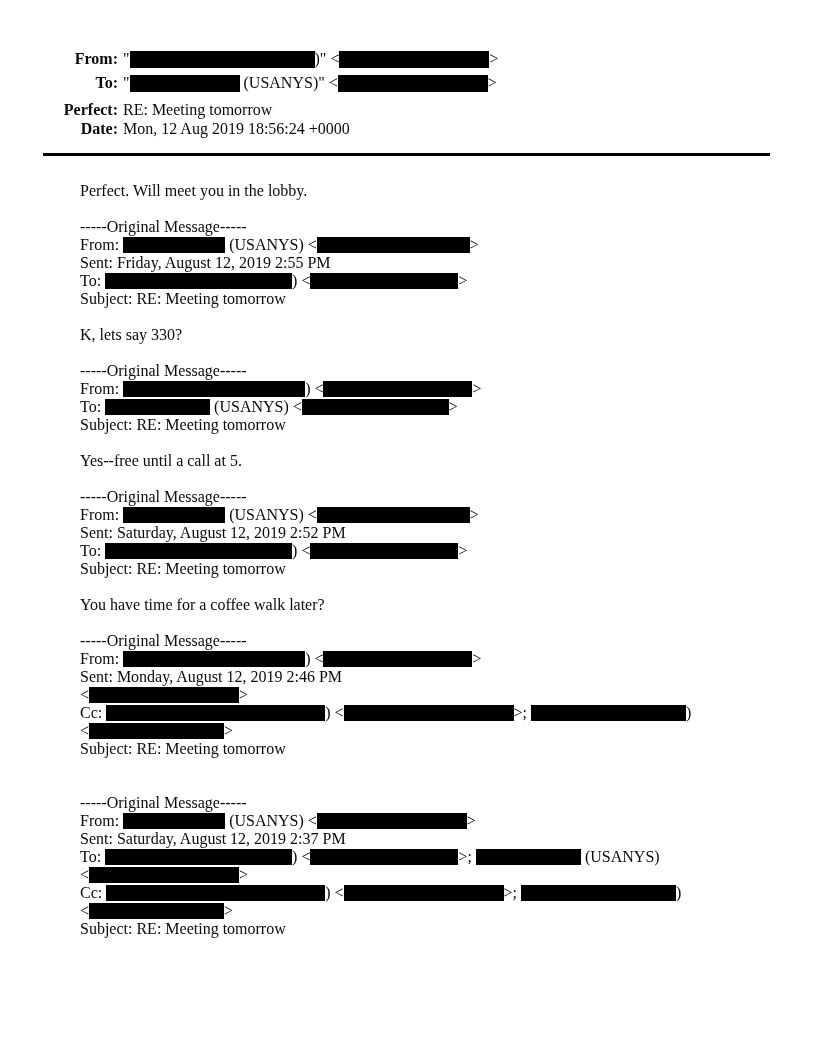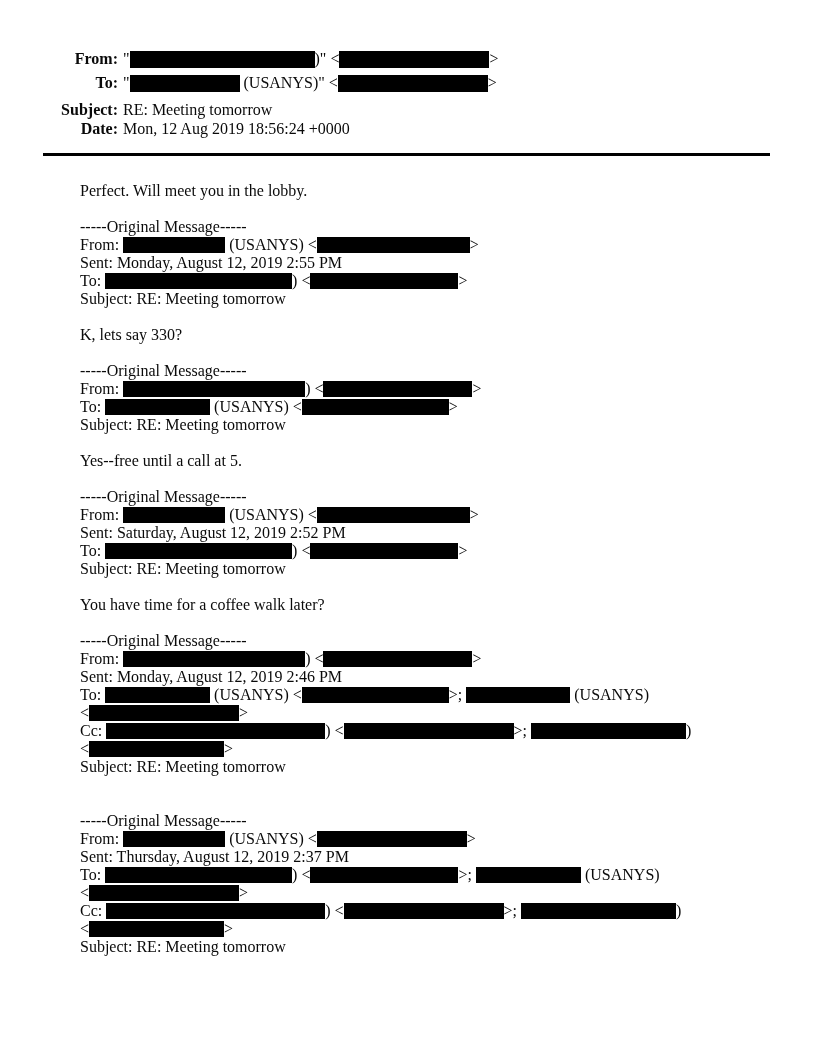--- a/index.html
+++ b/index.html
@@ -63,30 +63,30 @@
     vertical-align: -4px;
   }
 </style>
 </head>
 <body>
 
 <div class="page">
   <div class="email-header">
       <div class="hdr-row"><span class="hdr-label">From:</span><span><span class="seg">"</span><span class="bar" style="width: 185px;"></span><span class="seg">)" &lt;</span><span class="bar" style="width: 150px;"></span><span class="seg">&gt;</span></span></div>
       <div class="hdr-row"><span class="hdr-label">To:</span><span><span class="seg">"</span><span class="bar" style="width: 110px;"></span><span class="seg"> (USANYS)" &lt;</span><span class="bar" style="width: 150px;"></span><span class="seg">&gt;</span></span></div>
-      <div class="hdr-row"><span class="hdr-label">Subject:</span><span><span class="seg">RE: Meeting tomorrow</span></span></div>
+      <div class="hdr-row"><span class="hdr-label">Perfect:</span><span><span class="seg">RE: Meeting tomorrow</span></span></div>
       <div class="hdr-row"><span class="hdr-label">Date:</span><span><span class="seg">Mon, 12 Aug 2019 18:56:24 +0000</span></span></div>
     </div>
   <div class="rule"></div>
   <div class="email-body">
       <div class="line"><span class="seg">Perfect. Will meet you in the lobby.</span></div>
       <div class="line"></div>
       <div class="line"><span class="seg">-----Original Message-----</span></div>
       <div class="line"><span class="seg">From: </span><span class="bar" style="width: 102px;"></span><span class="seg"> (USANYS) &lt;</span><span class="bar" style="width: 153px;"></span><span class="seg">&gt;</span></div>
-      <div class="line"><span class="seg">Sent: Monday, August 12, 2019 2:55 PM</span></div>
+      <div class="line"><span class="seg">Sent: Friday, August 12, 2019 2:55 PM</span></div>
       <div class="line"><span class="seg">To: </span><span class="bar" style="width: 187px;"></span><span class="seg">) &lt;</span><span class="bar" style="width: 148px;"></span><span class="seg">&gt;</span></div>
       <div class="line"><span class="seg">Subject: RE: Meeting tomorrow</span></div>
       <div class="line"></div>
       <div class="line"><span class="seg">K, lets say 330?</span></div>
       <div class="line"></div>
       <div class="line"><span class="seg">-----Original Message-----</span></div>
       <div class="line"><span class="seg">From: </span><span class="bar" style="width: 182px;"></span><span class="seg">) &lt;</span><span class="bar" style="width: 149px;"></span><span class="seg">&gt;</span></div>
       <div class="line"><span class="seg">To: </span><span class="bar" style="width: 105px;"></span><span class="seg"> (USANYS) &lt;</span><span class="bar" style="width: 147px;"></span><span class="seg">&gt;</span></div>
       <div class="line"><span class="seg">Subject: RE: Meeting tomorrow</span></div>
       <div class="line"></div>
@@ -96,29 +96,28 @@
       <div class="line"><span class="seg">From: </span><span class="bar" style="width: 102px;"></span><span class="seg"> (USANYS) &lt;</span><span class="bar" style="width: 153px;"></span><span class="seg">&gt;</span></div>
       <div class="line"><span class="seg">Sent: Saturday, August 12, 2019 2:52 PM</span></div>
       <div class="line"><span class="seg">To: </span><span class="bar" style="width: 187px;"></span><span class="seg">) &lt;</span><span class="bar" style="width: 148px;"></span><span class="seg">&gt;</span></div>
       <div class="line"><span class="seg">Subject: RE: Meeting tomorrow</span></div>
       <div class="line"></div>
       <div class="line"><span class="seg">You have time for a coffee walk later?</span></div>
       <div class="line"></div>
       <div class="line"><span class="seg">-----Original Message-----</span></div>
       <div class="line"><span class="seg">From: </span><span class="bar" style="width: 182px;"></span><span class="seg">) &lt;</span><span class="bar" style="width: 149px;"></span><span class="seg">&gt;</span></div>
       <div class="line"><span class="seg">Sent: Monday, August 12, 2019 2:46 PM</span></div>
-      <div class="line"><span class="seg">To: </span><span class="bar" style="width: 105px;"></span><span class="seg"> (USANYS) &lt;</span><span class="bar" style="width: 147px;"></span><span class="seg">&gt;; </span><span class="bar" style="width: 104px;"></span><span class="seg"> (USANYS)</span></div>
       <div class="line"><span class="seg">&lt;</span><span class="bar" style="width: 150px;"></span><span class="seg">&gt;</span></div>
       <div class="line"><span class="seg">Cc: </span><span class="bar" style="width: 219px;"></span><span class="seg">) &lt;</span><span class="bar" style="width: 170px;"></span><span class="seg">&gt;; </span><span class="bar" style="width: 155px;"></span><span class="seg">)</span></div>
       <div class="line"><span class="seg">&lt;</span><span class="bar" style="width: 135px;"></span><span class="seg">&gt;</span></div>
       <div class="line"><span class="seg">Subject: RE: Meeting tomorrow</span></div>
       <div class="line"></div>
       <div class="line"></div>
       <div class="line"><span class="seg">-----Original Message-----</span></div>
       <div class="line"><span class="seg">From: </span><span class="bar" style="width: 102px;"></span><span class="seg"> (USANYS) &lt;</span><span class="bar" style="width: 150px;"></span><span class="seg">&gt;</span></div>
-      <div class="line"><span class="seg">Sent: Thursday, August 12, 2019 2:37 PM</span></div>
+      <div class="line"><span class="seg">Sent: Saturday, August 12, 2019 2:37 PM</span></div>
       <div class="line"><span class="seg">To: </span><span class="bar" style="width: 187px;"></span><span class="seg">) &lt;</span><span class="bar" style="width: 148px;"></span><span class="seg">&gt;; </span><span class="bar" style="width: 105px;"></span><span class="seg"> (USANYS)</span></div>
       <div class="line"><span class="seg">&lt;</span><span class="bar" style="width: 150px;"></span><span class="seg">&gt;</span></div>
       <div class="line"><span class="seg">Cc: </span><span class="bar" style="width: 219px;"></span><span class="seg">) &lt;</span><span class="bar" style="width: 160px;"></span><span class="seg">&gt;; </span><span class="bar" style="width: 155px;"></span><span class="seg">)</span></div>
       <div class="line"><span class="seg">&lt;</span><span class="bar" style="width: 135px;"></span><span class="seg">&gt;</span></div>
       <div class="line"><span class="seg">Subject: RE: Meeting tomorrow</span></div>
     </div>
 </div>
 
 </body></html>

